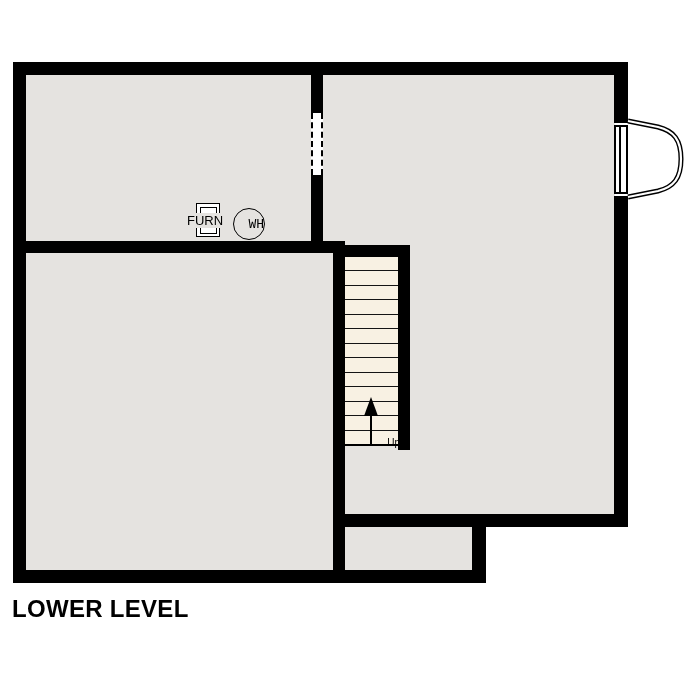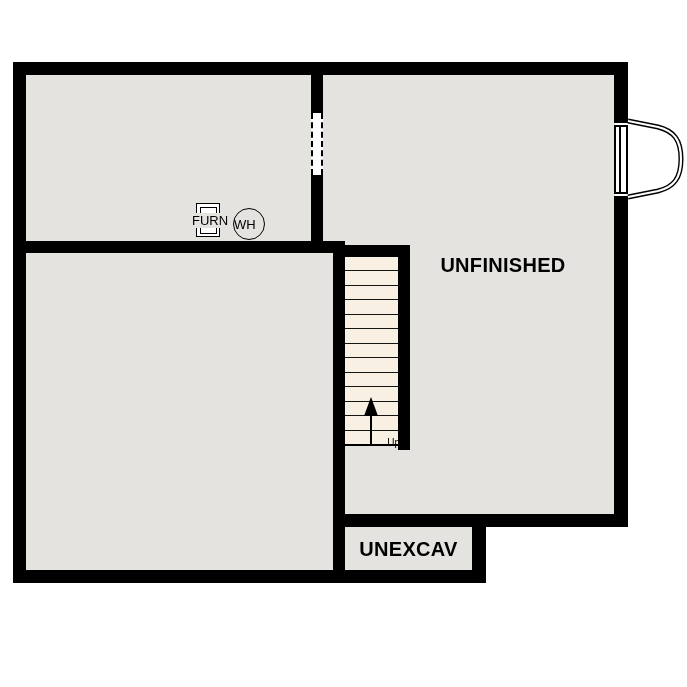--- a/index.html
+++ b/index.html
@@ -37,24 +37,24 @@
   .lbl-basement{left:395px;top:254px;width:216px;}
   .lbl-unexcavated{left:78px;top:400px;width:200px;}
   .lbl-unexcav{left:345px;top:538px;width:127px;}
   .floor-title{position:absolute;left:12px;top:595px;font-weight:bold;font-size:24px;letter-spacing:.3px;}
   
   .furn-box{position:absolute;left:196px;top:203px;width:24px;height:34px;
     background:#fff;border:1.5px solid #000;box-sizing:border-box;}
   .furn-box-inner{position:absolute;left:2.5px;top:2.5px;right:2.5px;bottom:2.5px;
     border:1.5px solid #000;}
   .furn-label{position:absolute;left:187px;top:213px;width:46px;height:15px;
-    background:var(--room,#e5e3e0);font-size:13px;line-height:15px;text-align:center;}
+    background:var(--room,#e5e3e0);font-size:13px;line-height:15px;text-align:left;}
   .wh-circle{position:absolute;left:233px;top:208px;width:32px;height:32px;border-radius:50%;
     background:var(--room,#e5e3e0);border:1.5px solid #000;box-sizing:border-box;
-    font-size:13px;display:flex;align-items:center;justify-content:flex-start;}
+    font-size:13px;display:flex;align-items:center;justify-content:flex-end;font-family:Liberation Mono, monospace;}
   
   .window-rect{position:absolute;left:614px;top:125px;width:14px;height:69px;background:#fff;
     border:2px solid #000;box-sizing:border-box;}
   .window-mid{position:absolute;left:3px;top:0;width:2px;height:100%;background:#000;}
   .bow-svg{position:absolute;left:625px;top:115px;}
 </style>
 </head>
 <body>
 
 <div id="plan">
@@ -109,17 +109,16 @@
 
   <div class="furn-box">
     <div class="furn-box-inner"></div>
   </div>
   <div class="furn-label">FURN</div>
   <div class="wh-circle">
     <span>WH</span>
   </div>
 
   <div class="room-label lbl-basement">
-    <div>UNFINISHED</div>
   </div>
-  <div class="room-label lbl-unexcav">UNEXCAV</div>
 
+  <div class="floor-title">LOWER LEVEL</div>
 </div>
 
 </body></html>

